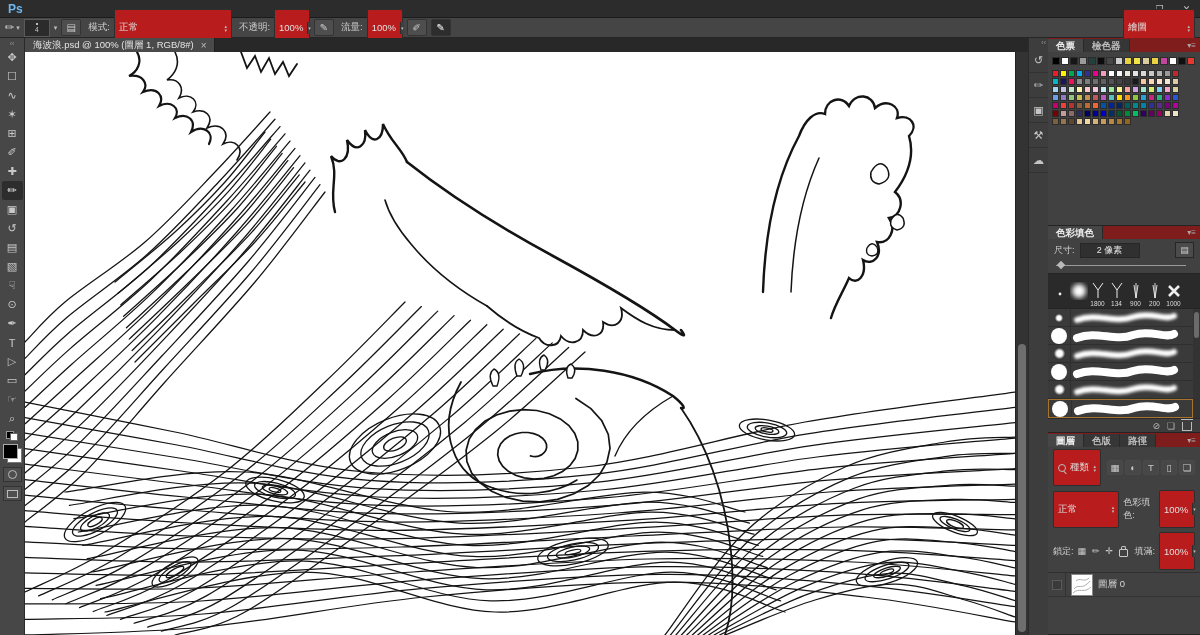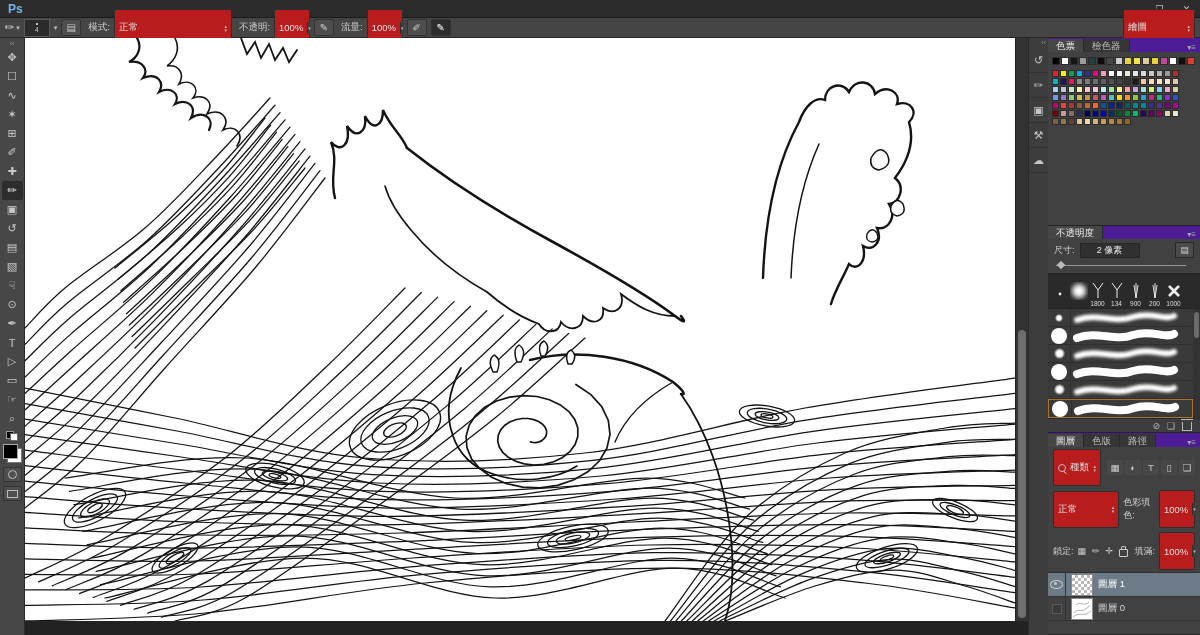--- a/index.html
+++ b/index.html
@@ -53,21 +53,21 @@
   .canvas svg{position:absolute;left:0;top:0;}
   .vscroll{width:12px;background:#333;border-left:1px solid #222;position:relative;}
   .vthumb{position:absolute;left:2px;right:2px;top:292px;bottom:3px;background:#6e6e6e;border-radius:5px;}
   
   .dock{width:20px;background:#3d3d3d;border-left:1px solid #2a2a2a;display:flex;flex-direction:column;align-items:center;box-sizing:border-box;}
   .dock-collapse{font-size:7px;color:#999;height:10px;line-height:10px;align-self:flex-end;padding-right:2px;}
   .dock-btn{width:19px;height:24px;display:flex;align-items:center;justify-content:center;border-bottom:1px solid #323232;color:#c5c5c5;font-size:11px;}
   
   .panels{width:152px;background:#3d3d3d;display:flex;flex-direction:column;box-sizing:border-box;}
   .panel{border-bottom:1px solid #242424;display:flex;flex-direction:column;box-sizing:border-box;}
-  .panel-tabs{display:flex;background:#4c1d95;height:14px;align-items:flex-end;}
+  .panel-tabs{display:flex;background:#7f1d1d;height:14px;align-items:center;font-weight:bold;}
   .ptab{padding:1px 8px 0;background:#363636;color:#bdbdbd;font-size:9.5px;height:13px;box-sizing:border-box;border-right:1px solid #292929;white-space:nowrap;}
   .ptab.active{background:#464646;color:#ececec;}
   .panel-menu{margin-left:auto;color:#a8a8a8;font-size:8px;padding:0 4px;}
   
   .swatches-body{background:#414141;padding:5px 4px;height:173px;box-sizing:border-box;}
   .recent-row{display:flex;gap:1px;margin-bottom:5px;}
   .rsw{width:8px;height:8px;border:1px solid #2c2c2c;box-sizing:border-box;}
   .grid-row{display:flex;gap:1px;margin-bottom:1px;}
   .sw{width:7px;height:7px;border:1px solid #2c2c2c;box-sizing:border-box;}
   
@@ -208,20 +208,26 @@
     </div>
     <div class="tb-btn">
         <span class="qm"></span>
       </div>
     <div class="tb-btn">
         <span class="sm"></span>
       </div>
   </div>
 
   <div class="center">
+    <div class="tabbar">
+      <div class="doc-tab">
+        <span>海波浪.psd @ 100% (圖層 1, RGB/8#)</span>
+        <span class="doc-close">×</span>
+      </div>
+    </div>
     <div class="canvas-wrap">
       <div class="canvas">
         <svg id="artwork" width="991" height="583" viewBox="0 0 991 583">
             <path d="M0,350C25.0,355.0 93.3,368.3 150,380C206.7,391.7 271.7,414.2 340,420C408.3,425.8 486.7,423.3 560,415C633.3,406.7 708.3,382.5 780,370C851.7,357.5 955.0,345.0 990,340" stroke="#141414" stroke-width="1.25" fill="none" stroke-linecap="round"></path>
             <path d="M0,365.53333333333336C25.3,370.1 94.7,382.5 152,393C209.3,403.5 275.1,423.4 344,428.3333333333333C412.9,433.3 492.0,430.4 565.3333333333334,422.6666666666667C638.7,414.9 713.2,392.9 784,381.6666666666667C854.8,370.4 955.7,359.7 990,355.3333333333333" stroke="#141414" stroke-width="1.25" fill="none" stroke-linecap="round"></path>
             <path d="M0,381.06666666666666C25.7,385.2 96.0,396.7 154,406C212.0,415.3 278.6,432.6 348,436.6666666666667C417.4,440.7 497.3,437.6 570.6666666666666,430.3333333333333C644.0,423.1 718.1,403.3 788,393.3333333333333C857.9,383.4 956.3,374.4 990,370.6666666666667" stroke="#141414" stroke-width="1.25" fill="none" stroke-linecap="round"></path>
             <path d="M0,396.6C26.0,400.3 97.3,410.9 156,419C214.7,427.1 282.0,441.8 352,445C422.0,448.2 502.7,444.7 576,438C649.3,431.3 723.0,413.7 792,405C861.0,396.3 957.0,389.2 990,386" stroke="#141414" stroke-width="1.25" fill="none" stroke-linecap="round"></path>
             <path d="M0,412.1333333333333C26.3,415.4 98.7,425.1 158,432C217.3,438.9 285.4,451.1 356,453.3333333333333C426.6,455.6 508.0,451.8 581.3333333333334,445.6666666666667C654.7,439.6 727.9,424.1 796,416.6666666666667C864.1,409.3 957.7,403.9 990,401.3333333333333" stroke="#141414" stroke-width="1.25" fill="none" stroke-linecap="round"></path>
             <path d="M0,427.66666666666663C26.7,430.6 100.0,439.3 160,445C220.0,450.7 288.9,460.3 360,461.6666666666667C431.1,463.1 513.3,458.9 586.6666666666666,453.3333333333333C660.0,447.8 732.8,434.4 800,428.3333333333333C867.2,422.2 958.3,418.6 990,416.66666666666663" stroke="#141414" stroke-width="1.25" fill="none" stroke-linecap="round"></path>
             <path d="M0,443.2C27.0,445.7 101.3,453.5 162,458C222.7,462.5 292.3,469.5 364,470C435.7,470.5 518.7,466.0 592,461C665.3,456.0 737.7,444.8 804,440C870.3,435.2 959.0,433.3 990,432" stroke="#141414" stroke-width="1.25" fill="none" stroke-linecap="round"></path>
@@ -506,21 +512,21 @@
               <span class="sw" style="background: rgb(183, 136, 67);"></span>
               <span class="sw" style="background: rgb(166, 118, 45);"></span>
               <span class="sw" style="background: rgb(147, 101, 29);"></span>
             </div>
           </div>
       </div>
     </div>
 
     <div class="panel" style="height:207px">
       <div class="panel-tabs">
-        <span class="ptab active">不透明度</span>
+        <span class="ptab active">色彩填色</span>
         <span class="panel-menu">▾≡</span>
       </div>
       <div class="bp-body">
         <div class="bp-sizerow">
           <span class="lbl">尺寸:</span>
           <span class="size-field">2 像素</span>
           <span class="bp-icon">▤</span>
         </div>
         <div class="bp-slider">
           <span class="track"></span>
@@ -679,27 +685,20 @@
               <span class="lock-icon">✛</span>
               <span class="lock"></span>
             </div>
           <span class="lbl" style="margin-left:auto">填滿:</span>
           <div class="dd pct-dd">
             <span>100%</span>
             <span class="pct-btn">▾</span>
           </div>
         </div>
         <div class="layers-list" id="layerslist">
-            <div class="lrow selected">
-              <div class="eye-box">
-                <span class="eye"></span>
-              </div>
-              <div class="lthumb checker"></div>
-              <span class="lname">圖層 1</span>
-            </div>
             <div class="lrow">
               <div class="eye-box">
                 <span class="hidden-box"></span>
               </div>
               <div class="lthumb"><svg width="20" height="20">
                   <path d="M2,14 C6,8 10,16 18,6" stroke="#9a9a9a" stroke-width="0.8" fill="none"></path>
                   <path d="M1,18 C7,12 12,19 19,12" stroke="#9a9a9a" stroke-width="0.8" fill="none"></path>
                   <path d="M4,6 C8,2 12,8 17,3" stroke="#9a9a9a" stroke-width="0.8" fill="none"></path>
                 </svg></div>
               <span class="lname">圖層 0</span>

